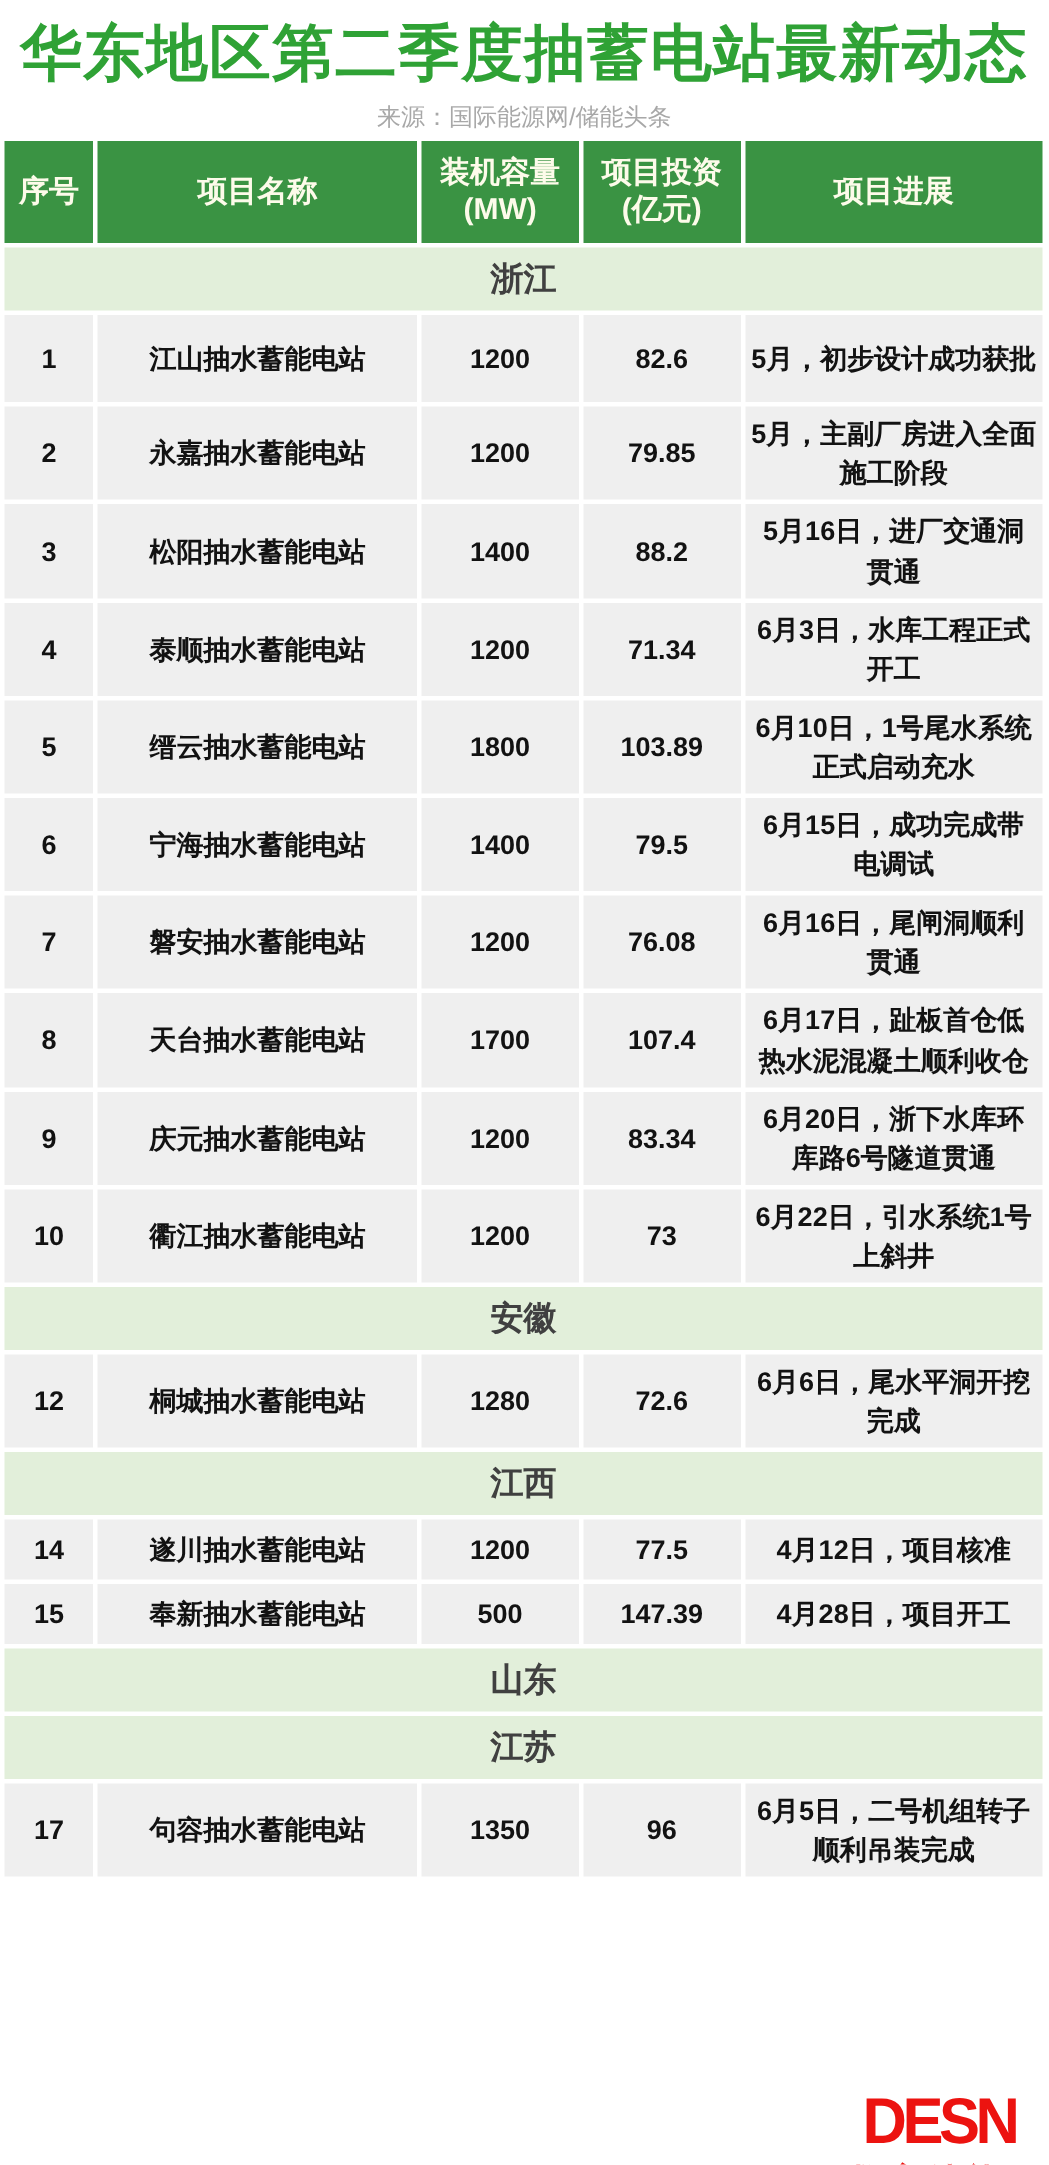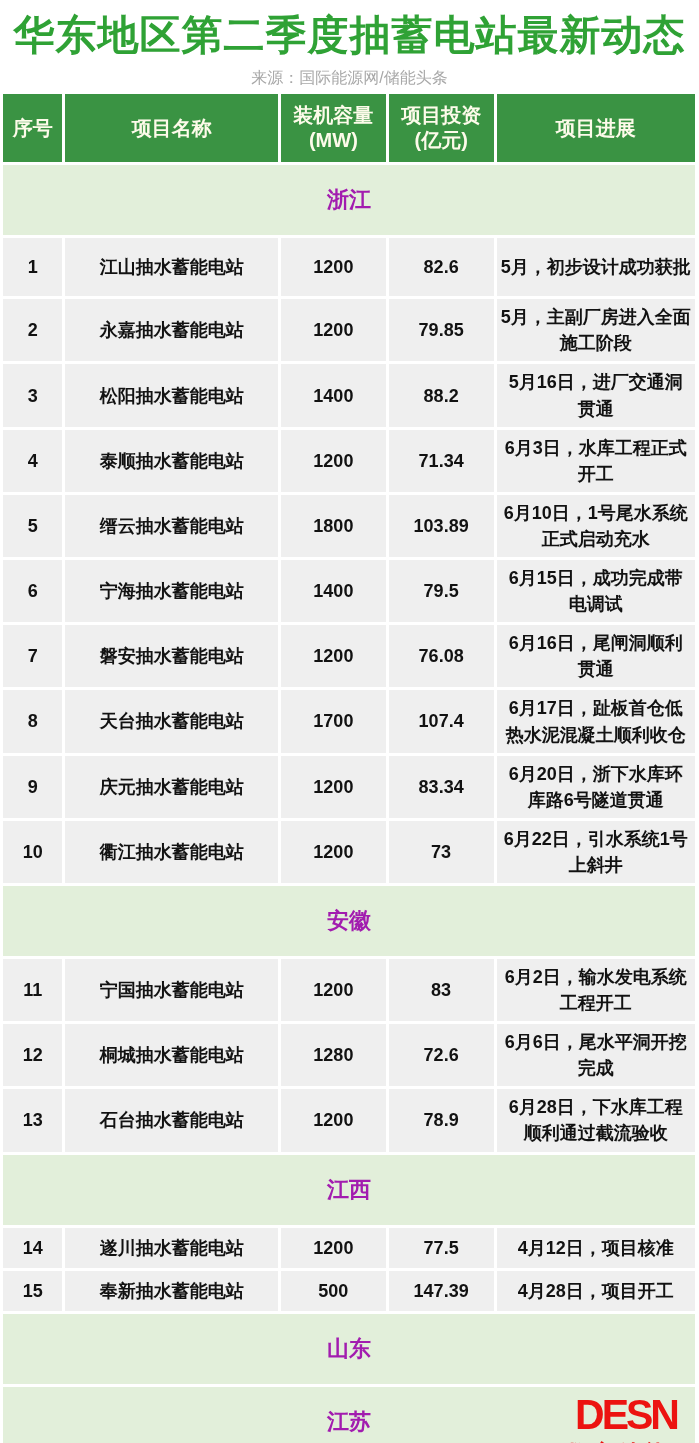--- a/index.html
+++ b/index.html
@@ -62,22 +62,22 @@
     font-size:18px;
     font-weight:bold;
     color:#121212;
     line-height:1.45;
     padding:5px 4px;
   }
   tr.region-row td{
     background:var(--section-bg);
     font-size:22px;
     height:38px;
-    padding:16px;
-    color:#a21caf;
+    padding:2px;
+    color:#404040;
   }
   tr.data-row td{height:48px;}
   tr.data-row.short td{height:30px;}
   .watermark{
     position:absolute;
     right:4px;
     top:1391px;
     display:flex;
     align-items:center;
     color:var(--watermark-red);
@@ -203,39 +203,25 @@
         <td>10</td>
         <td>衢江抽水蓄能电站</td>
         <td>1200</td>
         <td>73</td>
         <td>6月22日，引水系统1号上斜井</td>
       </tr>
       <tr class="region-row">
         <td colspan="5">安徽</td>
       </tr>
       <tr class="data-row">
-        <td>11</td>
-        <td>宁国抽水蓄能电站</td>
-        <td>1200</td>
-        <td>83</td>
-        <td>6月2日，输水发电系统工程开工</td>
-      </tr>
-      <tr class="data-row">
         <td>12</td>
         <td>桐城抽水蓄能电站</td>
         <td>1280</td>
         <td>72.6</td>
         <td>6月6日，尾水平洞开挖完成</td>
-      </tr>
-      <tr class="data-row">
-        <td>13</td>
-        <td>石台抽水蓄能电站</td>
-        <td>1200</td>
-        <td>78.9</td>
-        <td>6月28日，下水库工程顺利通过截流验收</td>
       </tr>
       <tr class="region-row">
         <td colspan="5">江西</td>
       </tr>
       <tr class="data-row short">
         <td>14</td>
         <td>遂川抽水蓄能电站</td>
         <td>1200</td>
         <td>77.5</td>
         <td>4月12日，项目核准</td>

